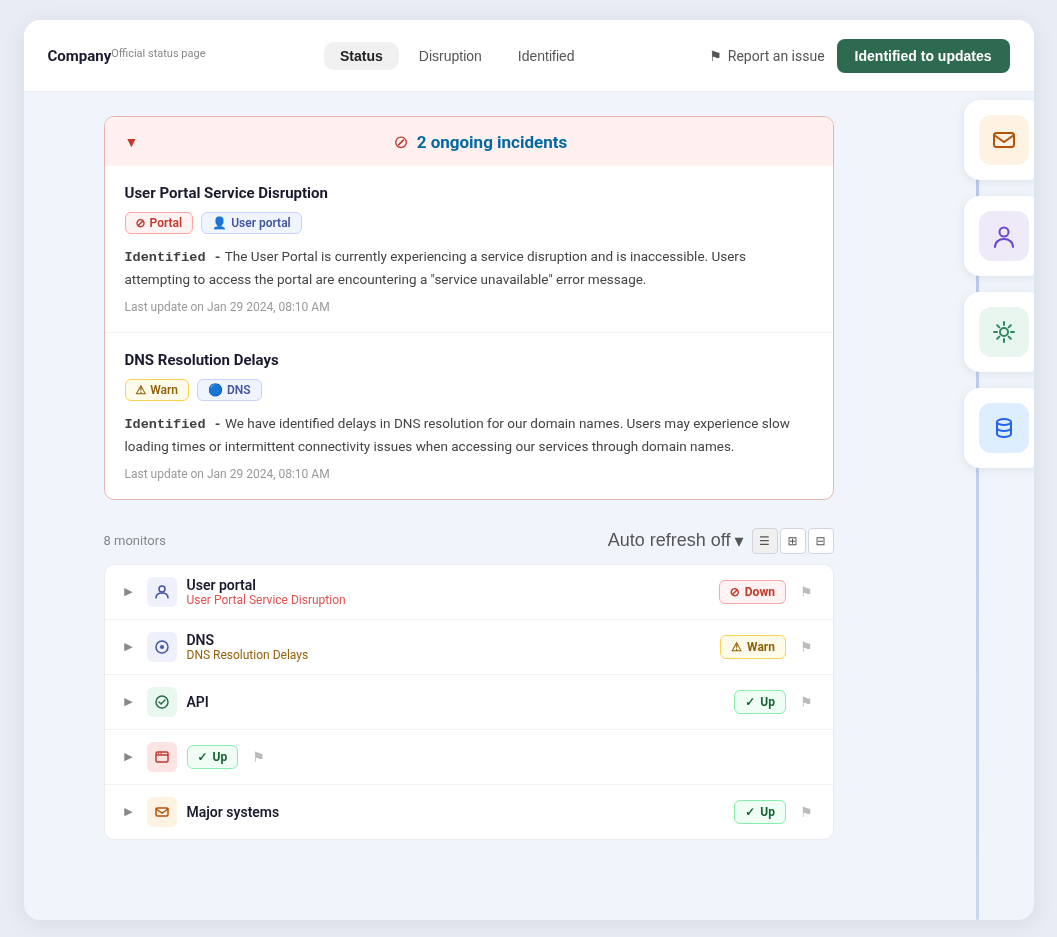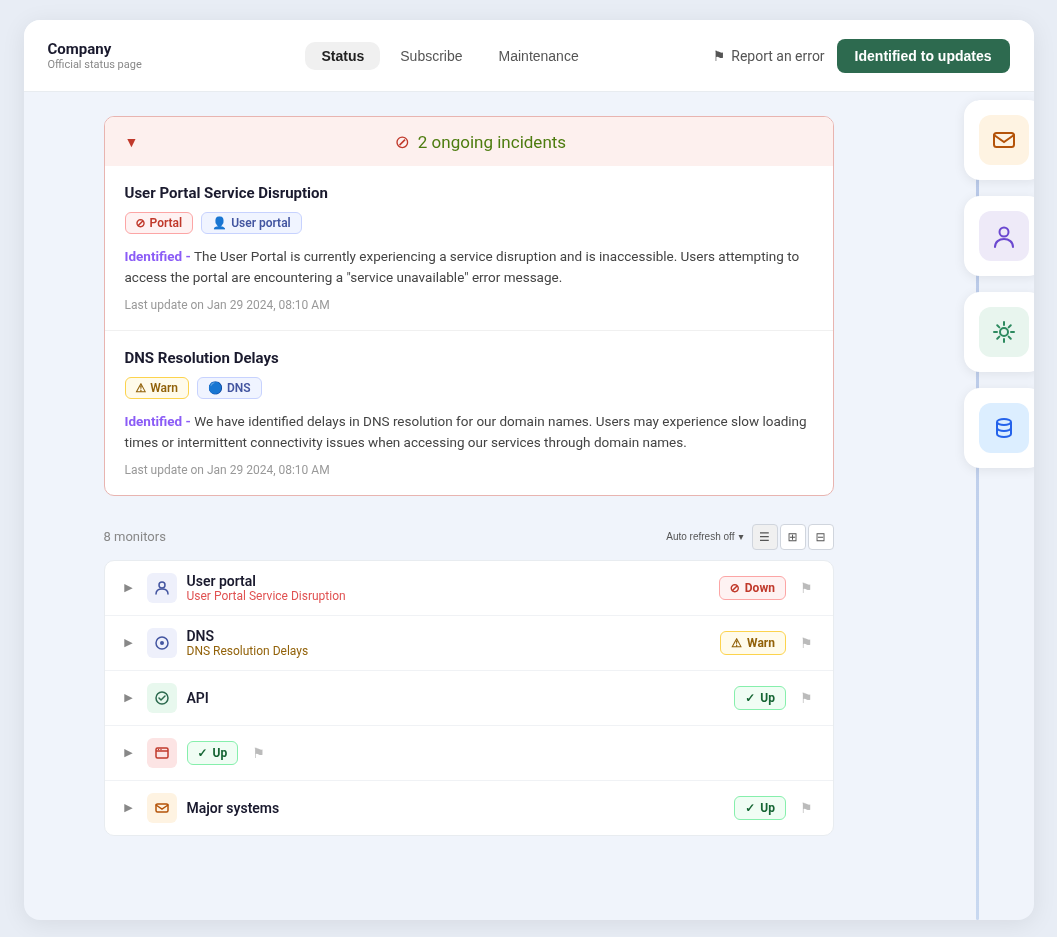--- a/index.html
+++ b/index.html
@@ -25,21 +25,21 @@
     .header {
       background: #fff;
       border-bottom: 1px solid #e8ecf0;
       display: flex;
       align-items: center;
       padding: 0 24px;
       height: 72px;
     }
     .brand {
       display: flex;
-      flex-direction: column;
+      flex-direction: row;
       min-width: 140px;
     }
     .brand-name {
       font-weight: 700;
       font-size: 15px;
       color: #1a1a2e;
     }
     .brand-sub {
       font-size: 11px;
       color: #888;
@@ -133,22 +133,22 @@
       align-items: center;
       justify-content: center;
       gap: 8px;
     }
     .incident-count-icon {
       color: #c0392b;
       font-size: 18px;
     }
     .incident-count-text {
       font-size: 17px;
-      font-weight: 400;
-      color: #4d7c0f;
+      font-weight: 700;
+      color: #0369a1;
     }
     .incident-item {
       border-bottom: 1px solid #f0f0f0;
       padding: 18px 20px;
     }
     .incident-item:last-child {
       border-bottom: none;
     }
     .incident-item-title {
       font-size: 15px;
@@ -191,21 +191,22 @@
       border-color: #c7d2fe;
       color: #4355a0;
     }
     .incident-desc {
       font-size: 13.5px;
       color: #444;
       line-height: 1.55;
       margin-bottom: 10px;
     }
     .incident-desc strong {
-      color: #8b5cf6;
+      color: #404040;
+      font-family: Liberation Mono, monospace;
     }
     .incident-time {
       font-size: 12px;
       color: #999;
     }
     
     .monitors-header {
       display: flex;
       align-items: center;
       justify-content: space-between;
@@ -217,21 +218,21 @@
     }
     .monitor-controls {
       display: flex;
       align-items: center;
       gap: 8px;
     }
     .auto-refresh {
       display: flex;
       align-items: center;
       gap: 4px;
-      font-size: 10px;
+      font-size: 18px;
       color: #555;
       cursor: pointer;
       background: none;
       border: none;
       padding: 0;
     }
     .view-icons {
       display: flex;
       gap: 2px;
     }
@@ -388,27 +389,27 @@
 
 <div class="outer-container">
 
   <div class="header">
     <div class="brand">
       <span class="brand-name">Company</span>
       <span class="brand-sub">Official status page</span>
     </div>
     <nav class="nav">
       <button class="nav-item active">Status</button>
-      <button class="nav-item">Subscribe</button>
-      <button class="nav-item">Maintenance</button>
+      <button class="nav-item">Disruption</button>
+      <button class="nav-item">Identified</button>
     </nav>
     <div class="header-actions">
       <a class="report-link">
         <span class="flag-icon">⚑</span>
-        <span>Report an error</span>
+        <span>Report an issue</span>
       </a>
       <button class="subscribe-btn">Identified to updates</button>
     </div>
   </div>
 
   <div class="main">
     <div class="content">
 
       <div class="incident-box">
         <div class="incident-header">

